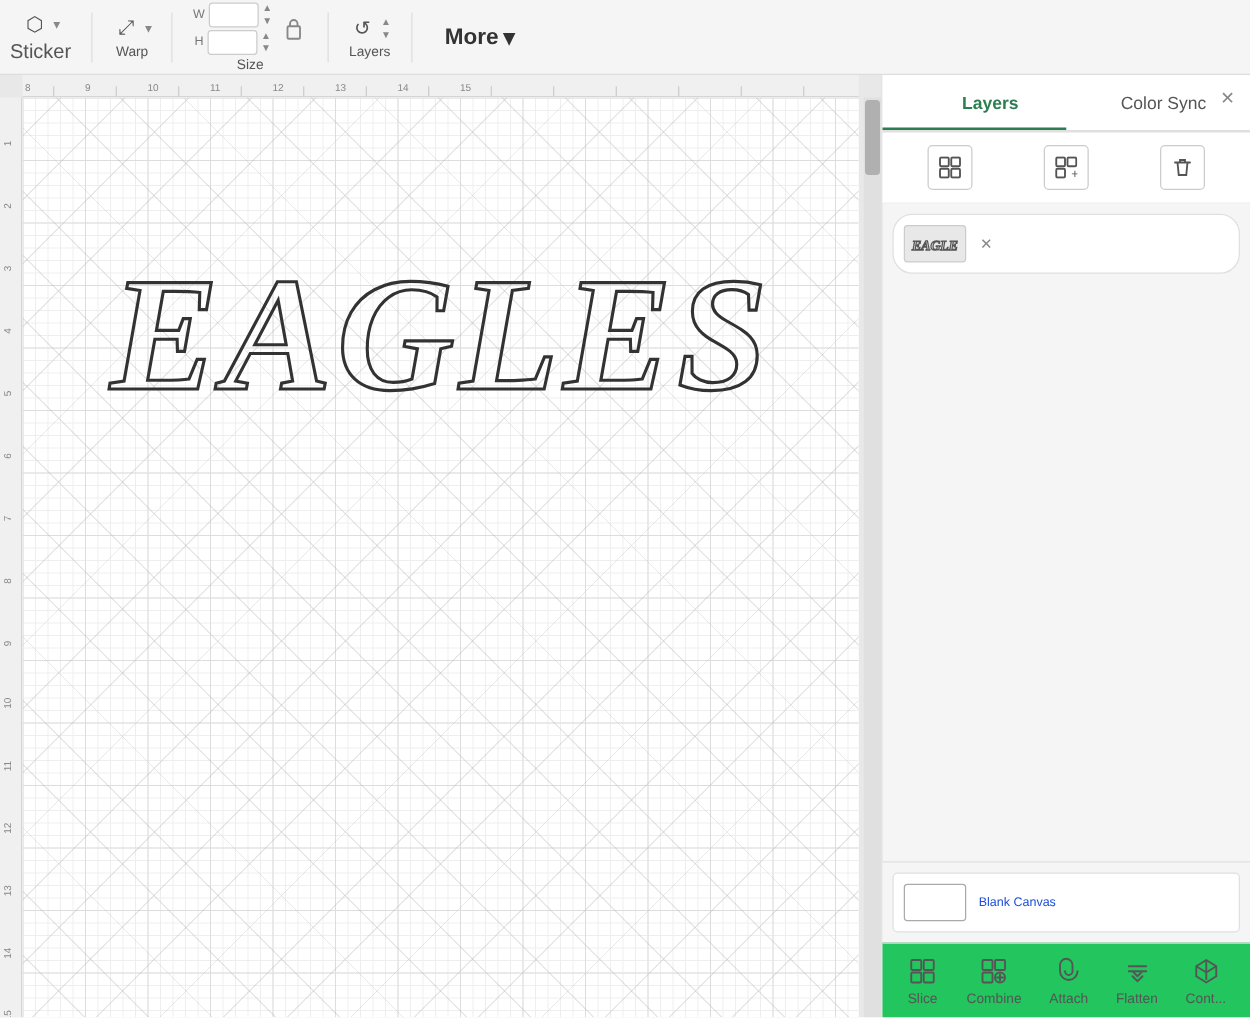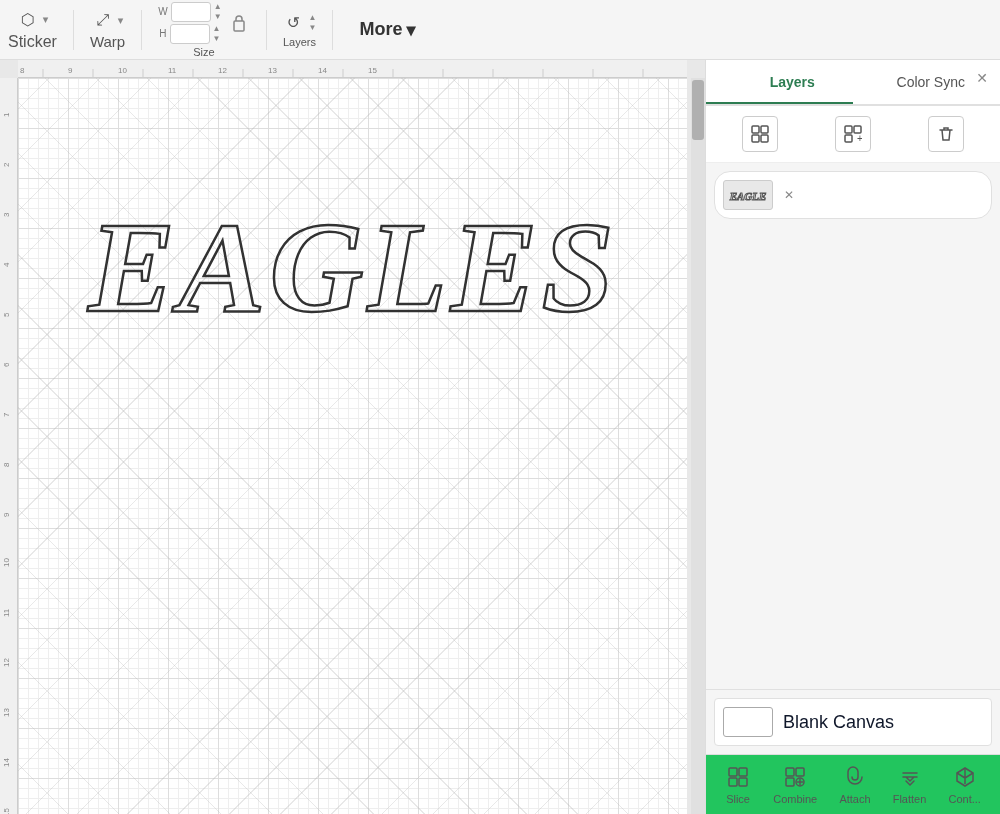--- a/index.html
+++ b/index.html
@@ -333,22 +333,22 @@
       border-radius: 4px;
     }
     .blank-thumb {
       width: 50px;
       height: 30px;
       background: #fff;
       border: 1px solid #aaa;
       border-radius: 3px;
     }
     .blank-label {
-      font-size: 18px;
-      color: #0f172a;
+      font-size: 10px;
+      color: #1d4ed8;
     }
 
     
     #panel-bottom {
       height: 60px;
       background: #22c55e;
       border-top: 1px solid #ddd;
       display: flex;
       align-items: center;
       justify-content: space-around;
@@ -387,21 +387,21 @@
     <span style="font-size:16px; color:#555;">Sticker</span>
   </div>
 
   <div class="toolbar-divider"></div>
 
   <div class="toolbar-group">
     <div class="toolbar-group-row">
       <span class="toolbar-icon">⤢</span>
       <span style="font-size:11px; color:#888;">▾</span>
     </div>
-    <span style="font-size:15px; color:#555;">Warp</span>
+    <span style="font-size:11px; color:#555;">Warp</span>
   </div>
 
   <div class="toolbar-divider"></div>
 
   <div class="toolbar-group">
     <div class="toolbar-group-row" style="gap:6px;">
       <div style="display:flex;flex-direction:column;align-items:center;gap:2px;">
         <div style="display:flex;align-items:center;gap:3px;">
           <span style="font-size:10px;color:#777;">W</span>
           <input class="toolbar-input" value="" style="">

